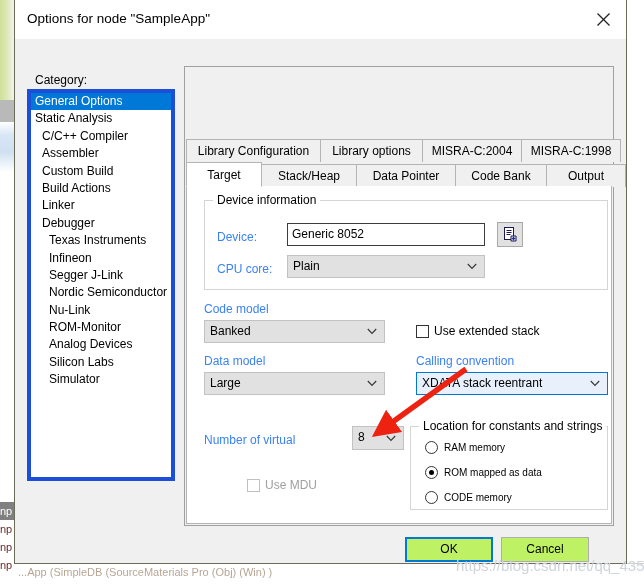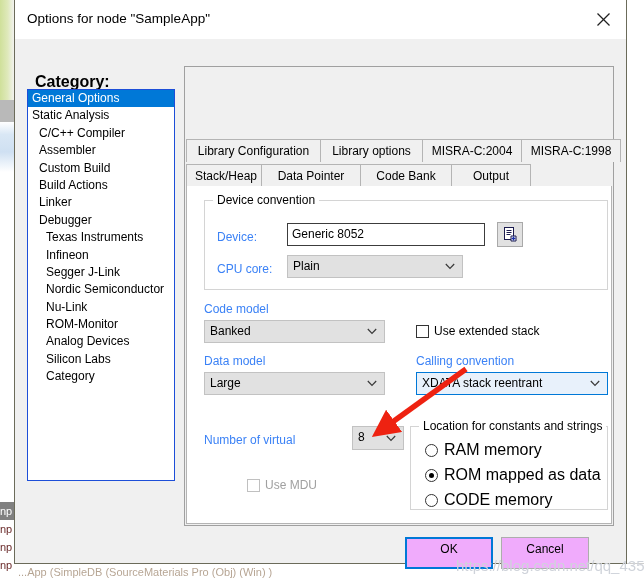--- a/index.html
+++ b/index.html
@@ -108,29 +108,28 @@
     width: 46px; height: 38px;
     display: flex; align-items: center; justify-content: center;
     cursor: default;
   }
   .close-btn svg { display:block; }
 
   
   .cat-label {
     position: absolute;
     left: 20px; top: 73px;
-    font-size: 16px;
-    font-weight: bold;
+    font-size: 12px;
   }
   .cat-box {
     position: absolute;
     left: 12px; top: 89px;
     width: 148px; height: 392px;
     background: #ffffff;
-    border: 1px solid #1d4ed8;
+    border: 4px solid #1d4ed8;
     overflow: hidden;
     box-sizing: border-box;
   }
   .cat-item {
     height: 17.4px;
     line-height: 17.4px;
     font-size: 12px;
     padding-left: 4px;
     white-space: nowrap;
     color: #000;
@@ -278,21 +277,21 @@
     margin-right: 5px;
     flex: none;
   }
   .checkbox-row.disabled { color: #a0a0a0; }
   .checkbox-row.disabled .cb { border-color: #c0c0c0; background: #ffffff; }
 
   .radio-row {
     position: absolute;
     display: flex;
     align-items: center;
-    font-size: 16px;
+    font-size: 10px;
     white-space: nowrap;
   }
   .rb {
     width: 13px; height: 13px;
     border: 1px solid #333;
     border-radius: 50%;
     background: #ffffff;
     box-sizing: border-box;
     margin-right: 6px;
     flex: none;
@@ -303,22 +302,22 @@
     position: absolute;
     left: 3px; top: 3px;
     width: 5px; height: 5px;
     border-radius: 50%;
     background: #000;
   }
 
   
   .btn {
     position: absolute;
-    height: 32px;
-    background: #f0abfc;
+    height: 25px;
+    background: #bef264;
     border: 1px solid #adadad;
     box-sizing: border-box;
     font-size: 12px;
     text-align: center;
     line-height: 23px;
     color: #000;
   }
   .btn.default {
     border: 2px solid #0078d7;
     line-height: 21px;
@@ -384,59 +383,60 @@
     <div class="cat-item indent1">Linker</div>
     <div class="cat-item indent1">Debugger</div>
     <div class="cat-item indent2">Texas Instruments</div>
     <div class="cat-item indent2">Infineon</div>
     <div class="cat-item indent2">Segger J-Link</div>
     <div class="cat-item indent2">Nordic Semiconductor</div>
     <div class="cat-item indent2">Nu-Link</div>
     <div class="cat-item indent2">ROM-Monitor</div>
     <div class="cat-item indent2">Analog Devices</div>
     <div class="cat-item indent2">Silicon Labs</div>
-    <div class="cat-item indent2">Category</div>
+    <div class="cat-item indent2">Simulator</div>
   </div>
 
   <div class="right-panel"></div>
 
   <div class="tabstrip-row1">
     <div class="tab" style="width:135px">Library Configuration</div>
     <div class="tab" style="width:103px">Library options</div>
     <div class="tab" style="width:100px">MISRA-C:2004</div>
     <div class="tab" style="width:100px">MISRA-C:1998</div>
   </div>
 
   <div class="tabstrip-row2">
-    <div class="tab" style="width:76px">Stack/Heap</div>
+    <div class="tab active" style="width:76px">Target</div>
+    <div class="tab" style="width:96px">Stack/Heap</div>
     <div class="tab" style="width:100px">Data Pointer</div>
     <div class="tab" style="width:92px">Code Bank</div>
     <div class="tab" style="width:80px">Output</div>
   </div>
 
   <div class="tab-content">
 
     <div class="groupbox" style="left:17px; top:14px; width:404px; height:90px;">
-      <div class="legend">Device convention</div>
+      <div class="legend">Device information</div>
     </div>
     <div class="field-label" style="left:30px; top:44px;">Device:</div>
     <div class="textinput" style="left:100px; top:37px; width:198px; height:23px;">Generic 8052</div>
     <div class="iconbtn" style="left:310px; top:36px; width:26px; height:25px;">
       <svg width="17" height="17" viewBox="0 0 17 17" aria-hidden="true">
         <rect x="2.5" y="1.5" width="9" height="12" fill="#ffffff" stroke="#1a1a4e" stroke-width="1"></rect>
         <line x1="4.5" y1="4.5" x2="9.5" y2="4.5" stroke="#1a1a4e" stroke-width="1"></line>
         <line x1="4.5" y1="6.5" x2="9.5" y2="6.5" stroke="#1a1a4e" stroke-width="1"></line>
         <line x1="4.5" y1="8.5" x2="8.5" y2="8.5" stroke="#1a1a4e" stroke-width="1"></line>
         <path d="M9 10 L14 10 L14 15 L9 15 Z" fill="#ffffff" stroke="#1a1a4e" stroke-width="1"></path>
         <line x1="11.5" y1="10.5" x2="11.5" y2="14.5" stroke="#1a2ea8" stroke-width="1.4"></line>
         <line x1="9.6" y1="12.5" x2="13.4" y2="12.5" stroke="#1a2ea8" stroke-width="1.4"></line>
       </svg>
     </div>
     <div class="field-label" style="left:30px; top:76px;">CPU core:</div>
-    <div class="combo" style="left:100px; top:69px; width:176px; height:23px;">
+    <div class="combo" style="left:100px; top:69px; width:198px; height:23px;">
       <span>Plain</span>
       <span class="arrow">
         <svg width="10" height="7" viewBox="0 0 10 7">
             <polyline points="0.8,1 5,5.4 9.2,1" fill="none" stroke="#3a3a3a" stroke-width="1.2"></polyline>
           </svg>
       </span>
     </div>
 
     <div class="field-label" style="left:17px; top:116px;">Code model</div>
     <div class="combo" style="left:17px; top:134px; width:181px; height:23px;">

